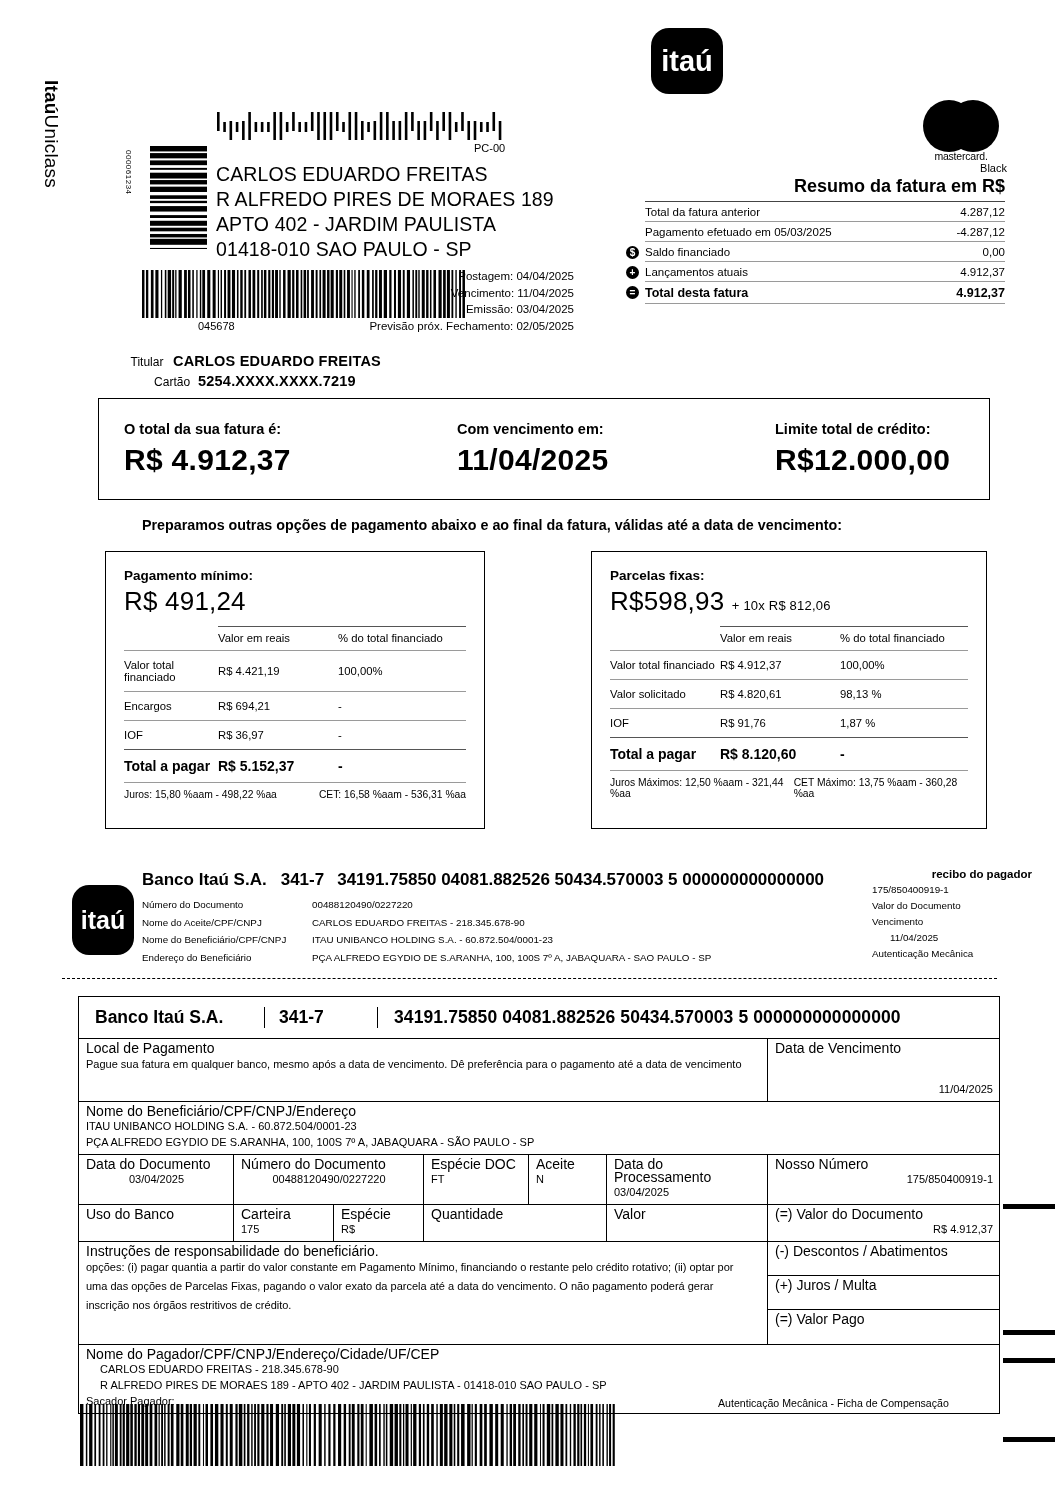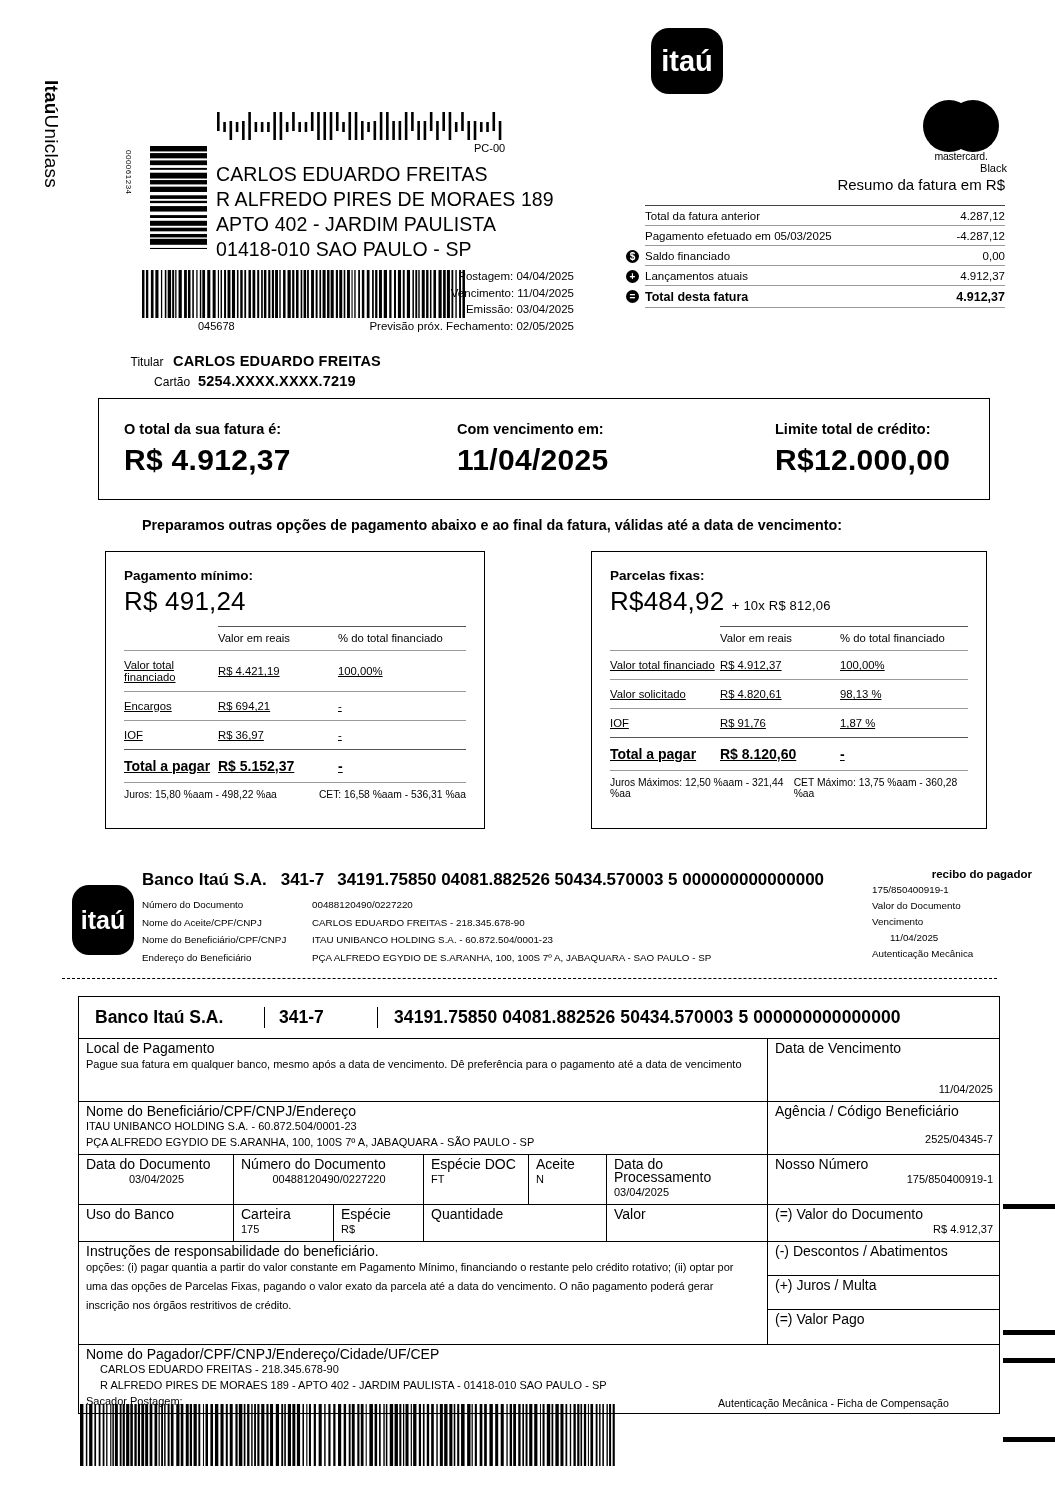--- a/index.html
+++ b/index.html
@@ -64,21 +64,21 @@
   .titular .lbl{ display:inline-block; width:52px; }
   .titular .val{ font-weight:bold; font-size:14.5px; letter-spacing:.2px;}
 
   
   .mc{ position:absolute; left:919px; top:100px; width:84px; height:52px;}
   .mc-name{ position:absolute; left:915px; top:150px; width:92px; text-align:center; font-size:10.5px; letter-spacing:-.2px;}
   .mc-black{ position:absolute; left:915px; top:162px; width:92px; text-align:right; font-size:11px;}
 
   
   .resumo{ position:absolute; left:645px; top:176px; width:360px;}
-  .resumo h2{ margin:0 0 12px 0; font-size:15px; text-align:right; font-weight:normal;}
+  .resumo h2{ margin:0 0 4px 0; font-size:18px; text-align:right; font-weight:bold;}
   .resumo table{ width:100%; border-collapse:collapse; font-size:11.5px;}
   .resumo td{ padding:4px 0 3px 0; border-top:1px solid #9a9a9a; }
   .resumo tr:first-child td{ border-top:1.4px solid #444; }
   .resumo td.v{ text-align:right; white-space:nowrap;}
   .resumo tr.total td{ font-weight:bold; font-size:12.5px; border-top:1px solid #9a9a9a;}
   .resumo tr.lastline td{ border-top:1px solid #9a9a9a; padding:0; height:0;}
   .rico{
     position:absolute; left:-19px; width:13px; height:13px; border-radius:50%;
     background:#000; color:#fff; font-size:10px; line-height:13px; text-align:center; font-weight:bold;
   }
@@ -99,21 +99,21 @@
 
   
   .optbox{ position:absolute; top:551px; border:1.3px solid #000; padding:16px 18px 0 18px;}
   .opt-left{ left:105px; width:380px; height:278px;}
   .opt-right{ left:591px; width:396px; height:278px;}
   .optbox .cap{ font-size:13.5px; font-weight:bold;}
   .optbox .amount{ font-size:26px; font-weight:normal; margin-top:3px; letter-spacing:.2px;}
   .optbox .amount small{ font-size:13px; }
   .opt-table{ width:100%; border-collapse:collapse; font-size:11.3px; margin-top:9px;}
   .opt-table th{ font-weight:normal; text-align:left; padding:5px 0 6px 0; }
-  .opt-table td{ padding:8px 0 8px 0; border-top:1px solid #9a9a9a;text-decoration:underline;}
+  .opt-table td{ padding:8px 0 8px 0; border-top:1px solid #9a9a9a;}
   .opt-table tr.hdr th{ border-top:1.3px solid #555; }
   .opt-table tr.hdr th:first-child{ border-top:none;}
   .opt-table .c2{ width:120px; }
   .opt-table .c3{ width:128px; }
   .opt-table tr.tot td{ font-weight:bold; font-size:14px; border-top:1.3px solid #555;}
   .opt-foot{ font-size:10.3px; border-top:1px solid #9a9a9a; padding-top:6px; display:flex; justify-content:space-between;}
 
   
   .recibo{ position:absolute; left:72px; top:866px; width:918px;}
   .rec-title{ position:absolute; left:70px; top:4px; font-size:17px; font-weight:bold; white-space:nowrap;}
@@ -434,21 +434,21 @@
     </tbody>
       </table>
     <div class="opt-foot">
       <span>Juros: 15,80 %aam - 498,22 %aa</span>
       <span>CET: 16,58 %aam - 536,31 %aa</span>
     </div>
   </div>
 
   <div class="optbox opt-right">
     <div class="cap">Parcelas fixas:</div>
-    <div class="amount"><span>R$484,92</span> <small>+ 10x R$ 812,06</small></div>
+    <div class="amount"><span>R$598,93</span> <small>+ 10x R$ 812,06</small></div>
     <table class="opt-table">
       <tbody>
           <tr class="hdr">
         <th></th>
         <th class="c2">Valor em reais</th>
         <th class="c3">% do total financiado</th>
       </tr>
       <tr>
         <td>Valor total financiado</td>
         <td>R$  4.912,37</td>
@@ -515,24 +515,20 @@
         <div class="k">Data de Vencimento</div>
         <div class="v vr" style="margin-top:26px">11/04/2025</div>
       </div>
     </div>
 
     <div class="brow">
       <div class="bcell w-main">
         <div class="k">Nome do Beneficiário/CPF/CNPJ/Endereço</div>
         <div class="v">ITAU UNIBANCO HOLDING S.A. - 60.872.504/0001-23</div>
         <div class="v">PÇA ALFREDO EGYDIO DE S.ARANHA, 100, 100S 7º A, JABAQUARA - SÃO PAULO - SP</div>
-      </div>
-      <div class="bcell w-side">
-        <div class="k">Agência / Código Beneficiário</div>
-        <div class="v vr" style="margin-top:13px">2525/04345-7</div>
       </div>
     </div>
 
     <div class="brow">
       <div class="bcell" style="width:154px">
         <div class="k">Data do Documento</div>
         <div class="v" style="text-align:center">03/04/2025</div>
       </div>
       <div class="bcell" style="width:190px">
         <div class="k">Número do Documento</div>
@@ -601,21 +597,21 @@
           <div class="k">(=) Valor Pago</div>
         </div>
       </div>
     </div>
 
     <div class="brow">
       <div class="bcell" style="flex:1">
         <div class="k">Nome do Pagador/CPF/CNPJ/Endereço/Cidade/UF/CEP</div>
         <div class="v" style="padding-left:14px">CARLOS EDUARDO FREITAS - 218.345.678-90</div>
         <div class="v" style="padding-left:14px">R ALFREDO PIRES DE MORAES 189 - APTO 402 - JARDIM PAULISTA - 01418-010  SAO PAULO - SP</div>
-        <div class="v">Sacador Postagem:</div>
+        <div class="v">Sacador Pagador:</div>
       </div>
     </div>
   </div>
 
   <div class="mark" style="top:1204px;"></div>
   <div class="mark" style="top:1330px;"></div>
   <div class="mark" style="top:1358px;"></div>
   <div class="mark" style="top:1437px;"></div>
 
   <svg class="bottom-bar" viewBox="0 0 535 62" preserveAspectRatio="none">

